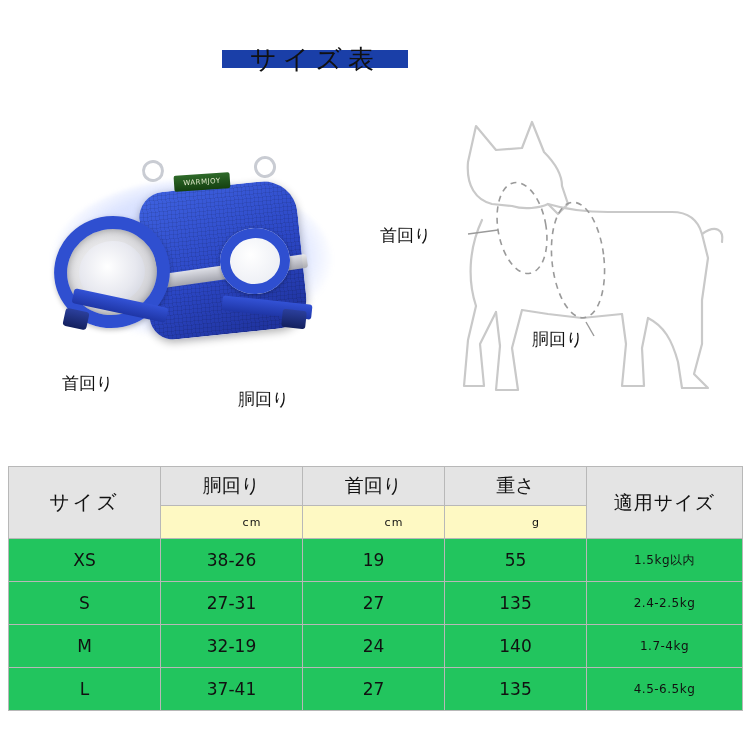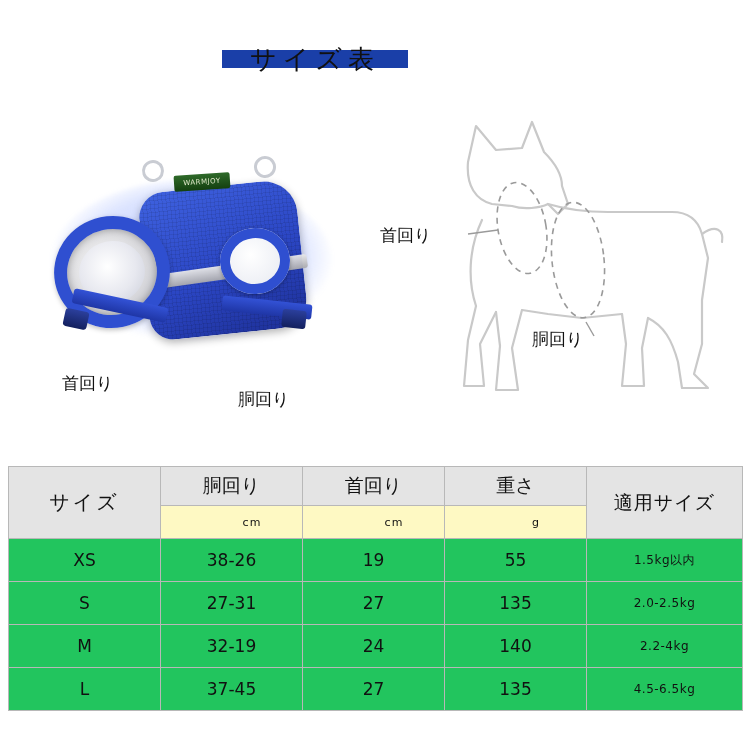--- a/index.html
+++ b/index.html
@@ -354,31 +354,31 @@
         <td class="data-cell">38-26</td>
         <td class="data-cell">19</td>
         <td class="data-cell">55</td>
         <td class="data-cell applies-value">1.5kg以内</td>
       </tr>
       <tr>
         <td class="data-cell">S</td>
         <td class="data-cell">27-31</td>
         <td class="data-cell">27</td>
         <td class="data-cell">135</td>
-        <td class="data-cell applies-value">2.0-2.5kg</td>
+        <td class="data-cell applies-value">2.4-2.5kg</td>
       </tr>
       <tr>
         <td class="data-cell">M</td>
         <td class="data-cell">32-19</td>
         <td class="data-cell">24</td>
         <td class="data-cell">140</td>
-        <td class="data-cell applies-value">2.2-4kg</td>
+        <td class="data-cell applies-value">1.7-4kg</td>
       </tr>
       <tr>
         <td class="data-cell">L</td>
-        <td class="data-cell">37-45</td>
+        <td class="data-cell">37-41</td>
         <td class="data-cell">27</td>
         <td class="data-cell">135</td>
         <td class="data-cell applies-value">4.5-6.5kg</td>
       </tr>
     </tbody>
   </table>
 </div>
 
 </body></html>

